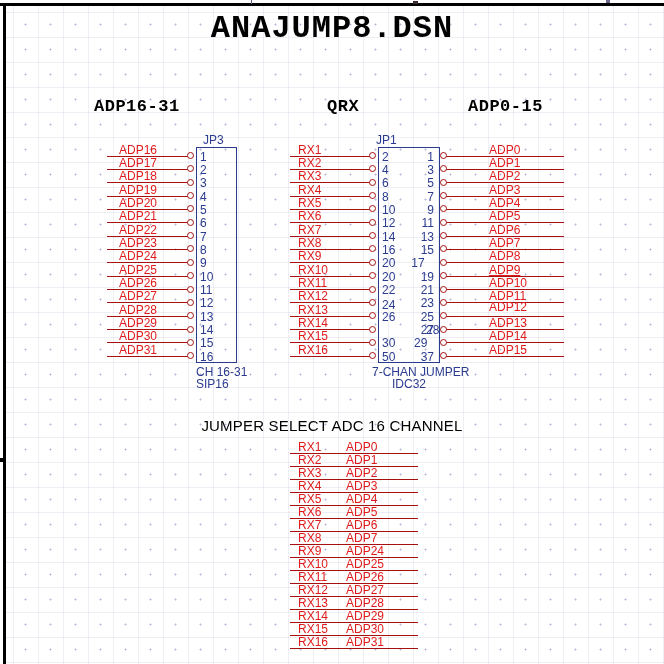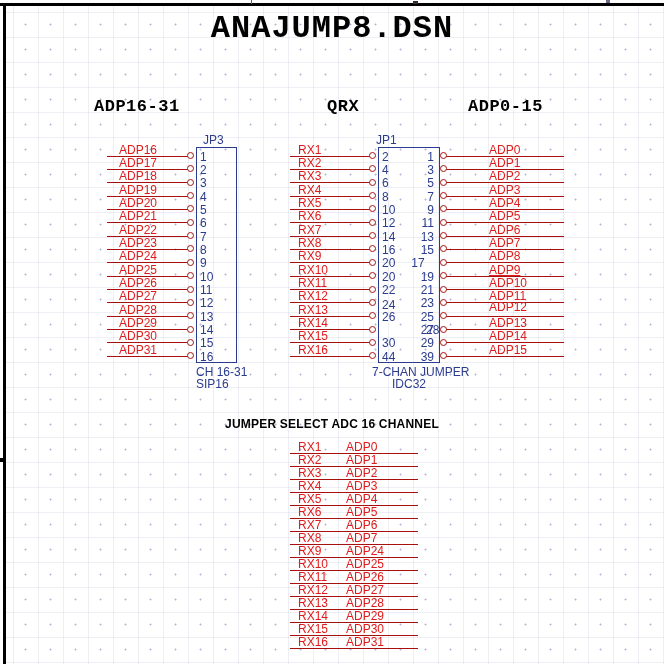--- a/index.html
+++ b/index.html
@@ -38,21 +38,21 @@
   .t{position:absolute;white-space:pre;line-height:1;}
   .title{
     font-family:"Liberation Mono","DejaVu Sans Mono",monospace;
     font-weight:bold;font-size:32px;color:#000;letter-spacing:1px;
   }
   .subtitle{font-size:14px;font-weight:bold;color:#000;letter-spacing:.2px;}
   .colhdr{
     font-family:"Liberation Mono","DejaVu Sans Mono",monospace;
     font-weight:bold;font-size:17px;color:#000;letter-spacing:.5px;
   }
-  .sect{font-size:12px;font-weight:bold;color:#000;letter-spacing:.2px;}
+  .sect{font-size:15px;font-weight:normal;color:#000;letter-spacing:.2px;}
   .netlabel{font-size:12px;color:#e01b1b;line-height:1;}
   .pinnum{font-size:12px;color:#2b3b8f;line-height:1;}
   .refdes{font-size:12px;color:#2b3b8f;line-height:1;}
   .partlabel{font-size:12px;color:#2b3b8f;line-height:1;}
 
   
   .wire{position:absolute;height:0;border-top:1.6px solid #a81010;}
   .body{position:absolute;border:1.6px solid #2b3b8f;background:transparent;}
   .pad{
     position:absolute;width:7px;height:7px;border:1.4px solid #a81010;
@@ -265,29 +265,29 @@
       <div class="pad" style="left: 440px; top: 325.55px;"></div>
       <div class="t netlabel" style="left: 489px; top: 317.05px;">ADP13</div>
       <div class="t pinnum" style="left: 414px; top: 324.05px; width: 20px; text-align: right;">27</div>
       <div class="wire" style="left: 290px; top: 342.4px; width: 80px;"></div>
       <div class="pad" style="left: 369px; top: 338.9px;"></div>
       <div class="t netlabel" style="left: 298px; top: 330.4px;">RX15</div>
       <div class="t pinnum" style="left: 382px; top: 337.4px;">30</div>
       <div class="wire" style="left: 446px; top: 342.4px; width: 118px;"></div>
       <div class="pad" style="left: 440px; top: 338.9px;"></div>
       <div class="t netlabel" style="left: 489px; top: 330.4px;">ADP14</div>
-      <div class="t pinnum" style="left: 414px; top: 337.4px; width: 20px; text-align: right;">29</div>
+      <div class="t pinnum" style="left: 414px; top: 337.4px; width: 20px; ">29</div>
       <div class="wire" style="left: 290px; top: 355.75px; width: 80px;"></div>
       <div class="pad" style="left: 369px; top: 352.25px;"></div>
       <div class="t netlabel" style="left: 298px; top: 343.75px;">RX16</div>
-      <div class="t pinnum" style="left: 382px; top: 350.75px;">44</div>
+      <div class="t pinnum" style="left: 382px; top: 350.75px;">50</div>
       <div class="wire" style="left: 446px; top: 355.75px; width: 118px;"></div>
       <div class="pad" style="left: 440px; top: 352.25px;"></div>
       <div class="t netlabel" style="left: 489px; top: 343.75px;">ADP15</div>
-      <div class="t pinnum" style="left: 414px; top: 350.75px; width: 20px; text-align: right;">39</div>
+      <div class="t pinnum" style="left: 414px; top: 350.75px; width: 20px; text-align: right;">37</div>
     </div>
   <div class="t refdes" style="left:376px;top:134px;">JP1</div>
   <div class="body" style="left:378px;top:147px;width:60px;height:214px;"></div>
   <div class="t partlabel" style="left:372px;top:366px;">7-CHAN JUMPER</div>
   <div class="t partlabel" style="left:392px;top:378px;">IDC32</div>
 
   <div class="t sect" style="left:0;top:418px;width:664px;text-align:center;">JUMPER SELECT ADC 16 CHANNEL</div>
   <div id="table-layer">
       <div class="wire" style="left: 290px; top: 452.5px; width: 128px;"></div>
       <div class="t netlabel" style="left: 298px; top: 440.5px;">RX1</div>

